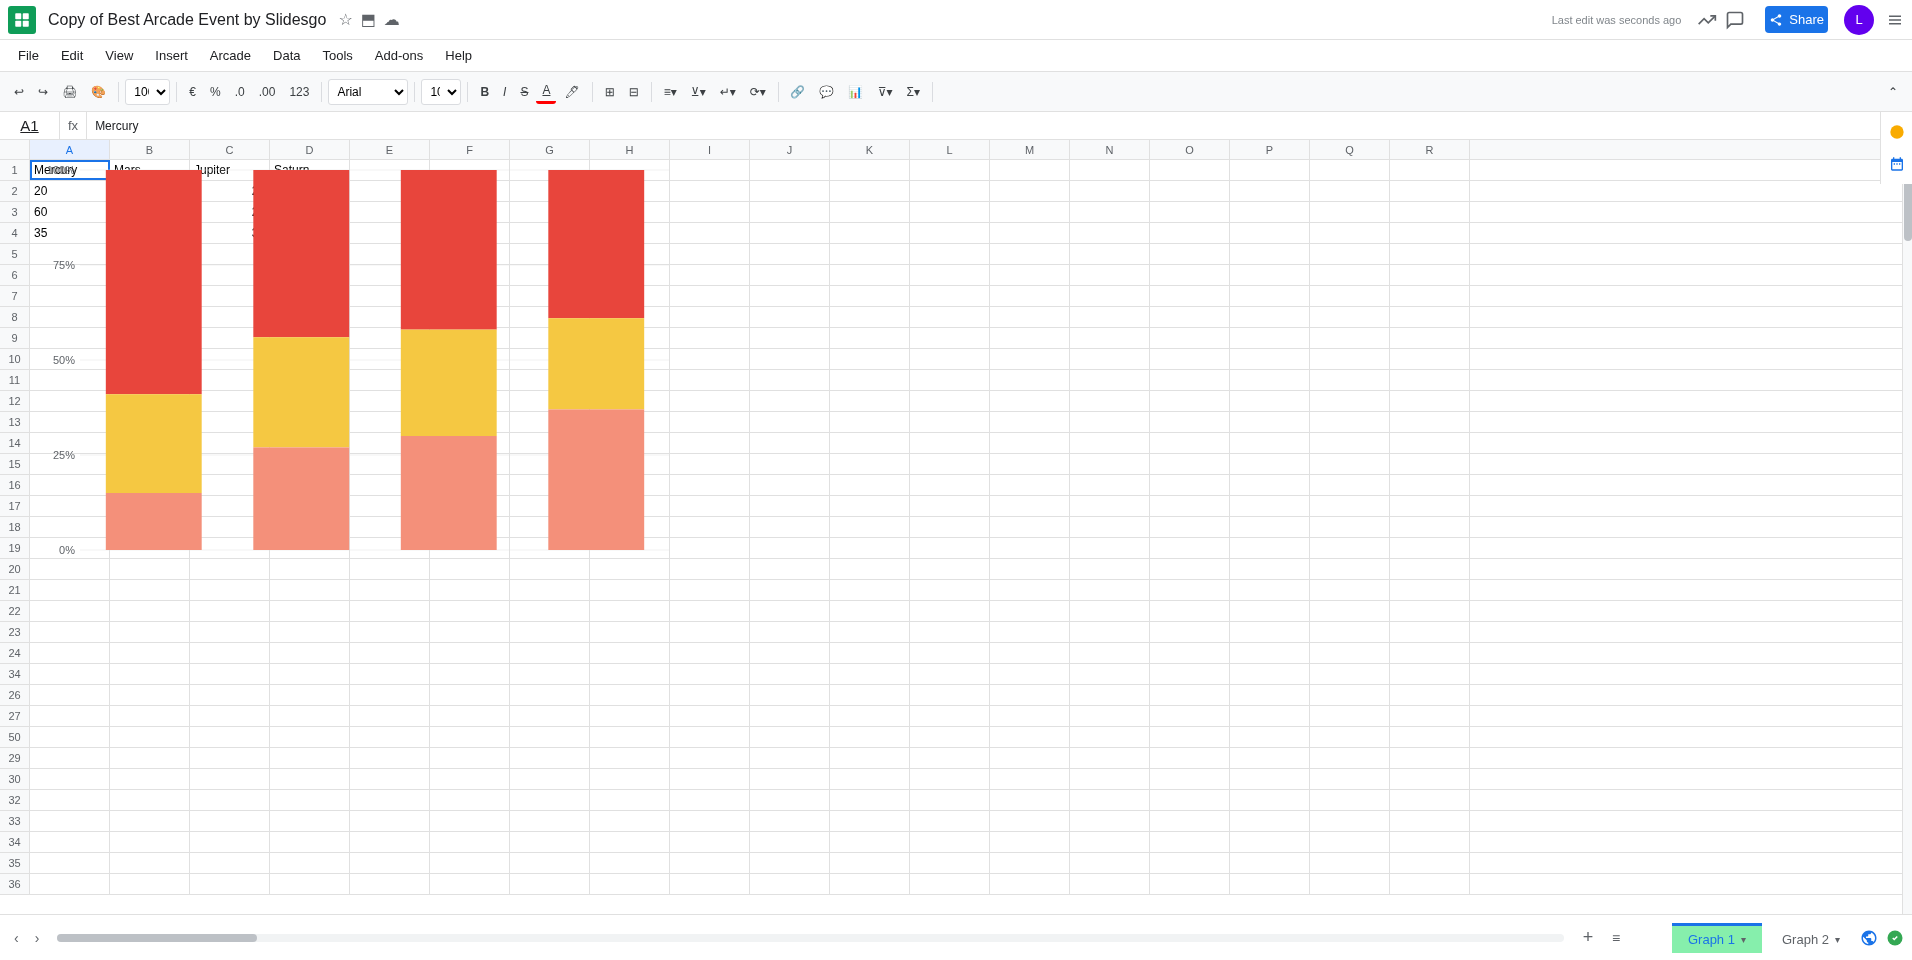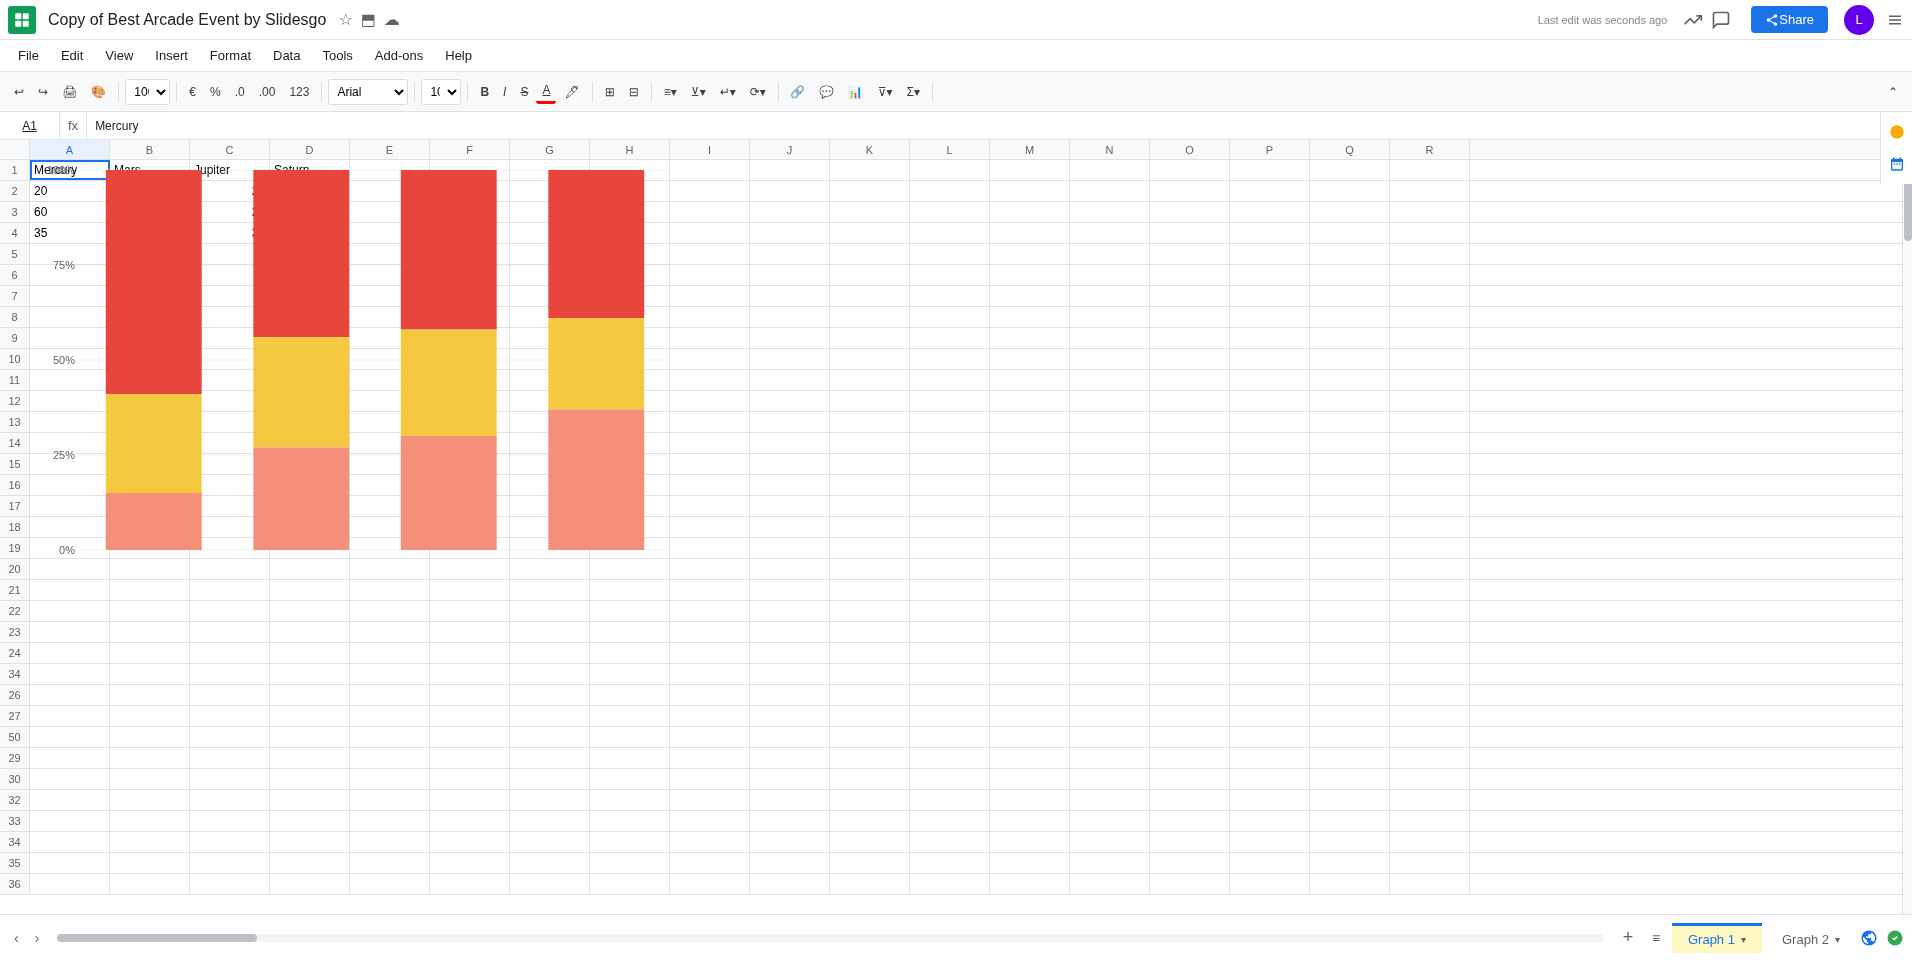--- a/index.html
+++ b/index.html
@@ -21,22 +21,22 @@
       border-radius: 3px;
       display: flex; align-items: center; justify-content: center;
     }
     #app-icon svg { width: 18px; height: 18px; }
     #doc-title { font-size: 16px; color: #202124; margin-left: 4px; }
     #title-icons { display: flex; gap: 8px; align-items: center; margin-left: 4px; }
     #title-icons span { color: #5f6368; cursor: pointer; font-size: 16px; }
     #last-edit { font-size: 11px; color: #80868b; margin-left: auto; }
     #share-btn {
       background: #1a73e8; color: #fff; border: none; border-radius: 4px;
-      padding: 6px 14px; font-size: 13px; font-weight: 500; cursor: pointer;
-      display: flex; align-items: center; margin-left: 12px;
+      padding: 6px 4px; font-size: 13px; font-weight: 500; cursor: pointer;
+      display: flex; align-items: center; gap: 6px; margin-left: 12px;
     }
     #user-avatar {
       width: 30px; height: 30px; border-radius: 50%;
       background: #6200ee; color: #fff;
       display: flex; align-items: center; justify-content: center;
       font-size: 13px; font-weight: 500; margin-left: 8px;
     }
 
     
     #menu-bar {
@@ -86,21 +86,21 @@
 
     
     #formula-bar {
       height: 28px;
       display: flex;
       align-items: center;
       border-bottom: 1px solid #e0e0e0;
       padding: 0;
     }
     #cell-ref {
-      width: 60px; text-align: center; font-size: 12px; border-right: 1px solid #e0e0e0;
+      width: 60px; text-align: center; font-size: 15px; border-right: 1px solid #e0e0e0;
       height: 100%; display: flex; align-items: center; justify-content: center;
       color: #202124;
       text-decoration: underline;
     }
     #formula-fx { padding: 0 8px; color: #5f6368; font-size: 13px; border-right: 1px solid #e0e0e0; height: 100%; display: flex; align-items: center; }
     #formula-value { padding: 0 8px; font-size: 12px; color: #202124; flex: 1; }
 
     
     #sheet-container {
       display: flex;
@@ -210,21 +210,22 @@
       font-size: 13px;
       cursor: pointer;
       border-top: 3px solid transparent;
       display: flex; align-items: center; gap: 6px;
       color: #5f6368;
     }
     .sheet-tab.active {
       border-top: 3px solid #1a73e8;
       color: #1a73e8;
       font-weight: 500;
-      background: #fef9c3;
+      background: #86efac;
+      margin-left: 40px;
     }
     .sheet-tab-arrow {
       font-size: 10px; color: #5f6368;
     }
     #bottom-right-icons {
       margin-left: auto;
       display: flex; gap: 6px; align-items: center;
     }
 
     
@@ -297,21 +298,21 @@
         <path d="M4 6h16v2H4zm0 5h16v2H4zm0 5h16v2H4z"></path>
       </svg>
   </div>
 </div>
 
 <div id="menu-bar">
   <span class="menu-item">File</span>
   <span class="menu-item">Edit</span>
   <span class="menu-item">View</span>
   <span class="menu-item">Insert</span>
-  <span class="menu-item">Format</span>
+  <span class="menu-item">Arcade</span>
   <span class="menu-item">Data</span>
   <span class="menu-item">Tools</span>
   <span class="menu-item">Add-ons</span>
   <span class="menu-item">Help</span>
 </div>
 
 <div id="toolbar">
 
   <button class="toolbar-btn">↩</button>
   <button class="toolbar-btn">↪</button>

